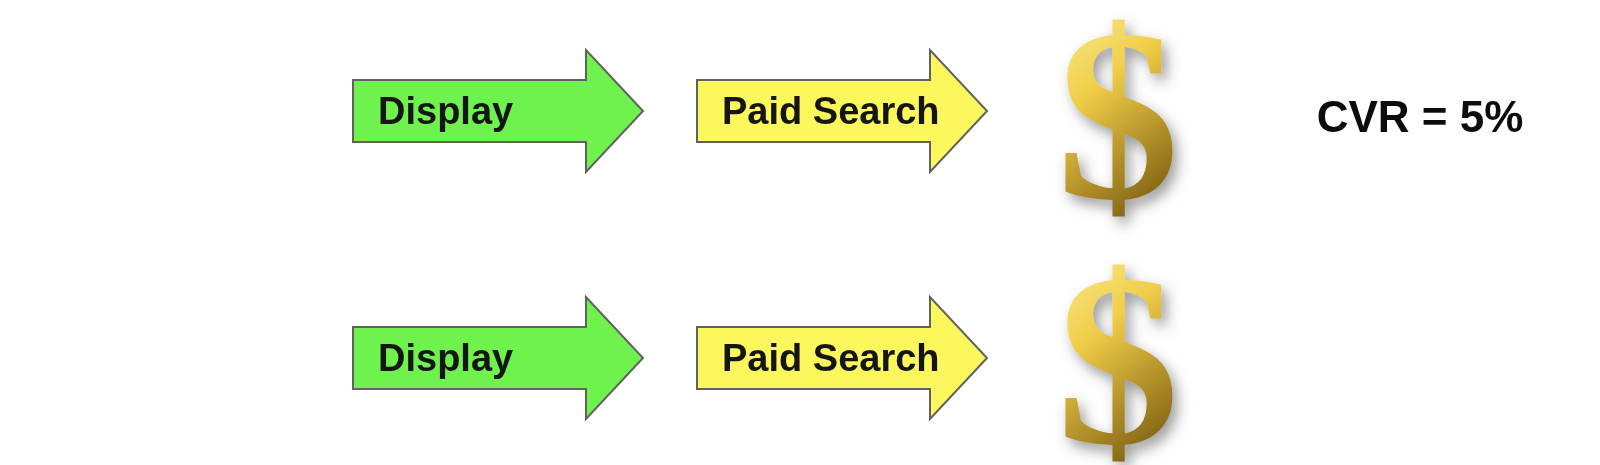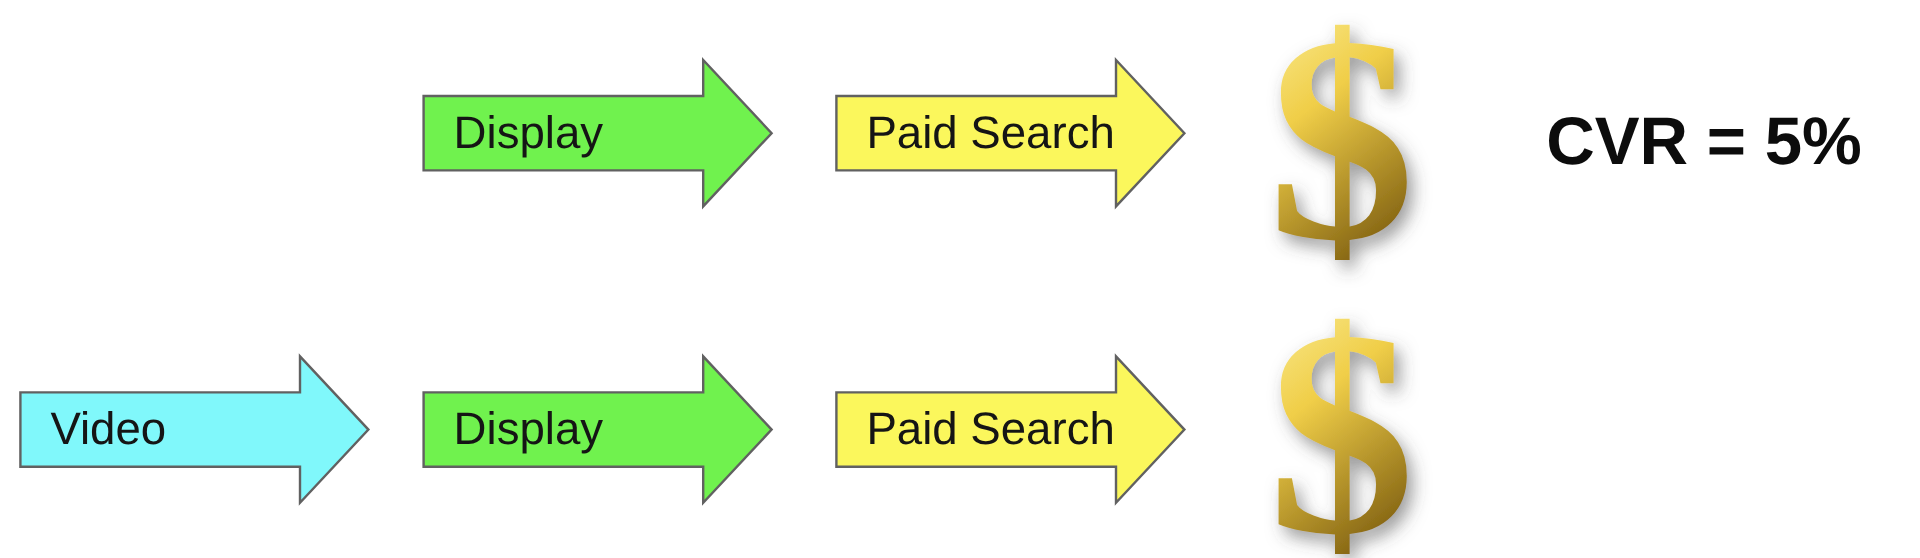--- a/index.html
+++ b/index.html
@@ -12,20 +12,21 @@
     font-family: "Liberation Sans", sans-serif;
   }
   .row { position: absolute; left: 0; width: 1600px; }
   .row1 { top: 0; height: 232px; }
   .row2 { top: 232px; height: 233px; }
 
   .arrow {
     position: absolute;
     width: 293px;
     height: 124px;
+    font-weight: bold;
   }
   .arrow svg { position: absolute; left: 0; top: 0; overflow: visible; }
   .arrow polygon { stroke: #616161; stroke-width: 2; stroke-linejoin: miter; }
   .arrow-label {
     position: absolute;
     left: 26px;
     top: 31px;
     height: 62px;
     display: flex;
     align-items: center;
@@ -47,21 +48,21 @@
     font-size: 245px;
   }
 
   .cvr {
     position: absolute;
     width: 360px;
     height: 70px;
     display: flex;
     align-items: center;
     justify-content: center;
-    font-size: 56px;
+    font-size: 44px;
     font-weight: bold;
     color: #0c0c0c;
     white-space: nowrap;
   }
 
   
   .r1-display     { left: 352px; top: 49px; }
   .r1-paidsearch  { left: 696px; top: 49px; }
   .r1-dollar      { left: 1038px; top: 2px; }
   .r1-cvr         { left: 1240px; top: 82px; }
@@ -107,26 +108,20 @@
         </defs>
         <text x="80" y="196" text-anchor="middle" fill="url(#gold-a)" filter="url(#shadow-a)">$</text>
       </svg>
     </div>
 
     <div class="cvr r1-cvr">CVR = 5%</div>
   </div>
 
   <div class="row row2">
 
-    <div class="arrow r2-video">
-      <svg width="293" height="124" viewBox="0 0 293 124">
-        <polygon points="1,31 234,31 234,1 291,62 234,123 234,93 1,93" fill="#80F8FB"></polygon>
-      </svg>
-      <span class="arrow-label">Video</span>
-    </div>
 
     <div class="arrow r2-display">
       <svg width="293" height="124" viewBox="0 0 293 124">
         <polygon points="1,31 234,31 234,1 291,62 234,123 234,93 1,93" fill="#70F24E"></polygon>
       </svg>
       <span class="arrow-label">Display</span>
     </div>
 
     <div class="arrow r2-paidsearch">
       <svg width="293" height="124" viewBox="0 0 293 124">

